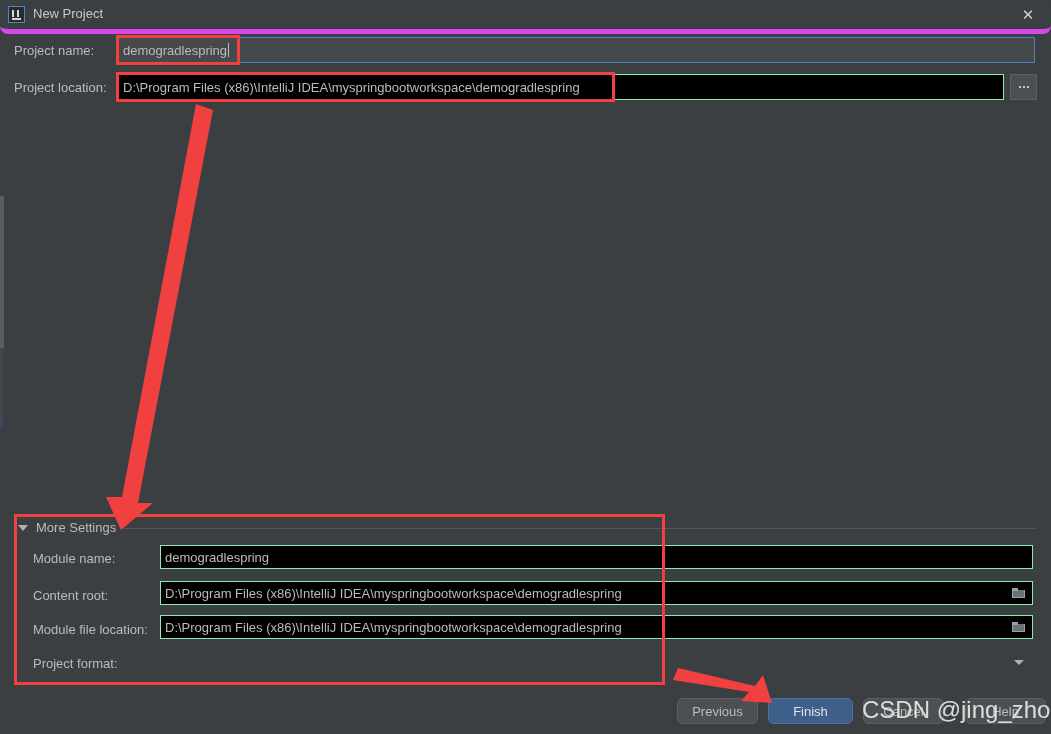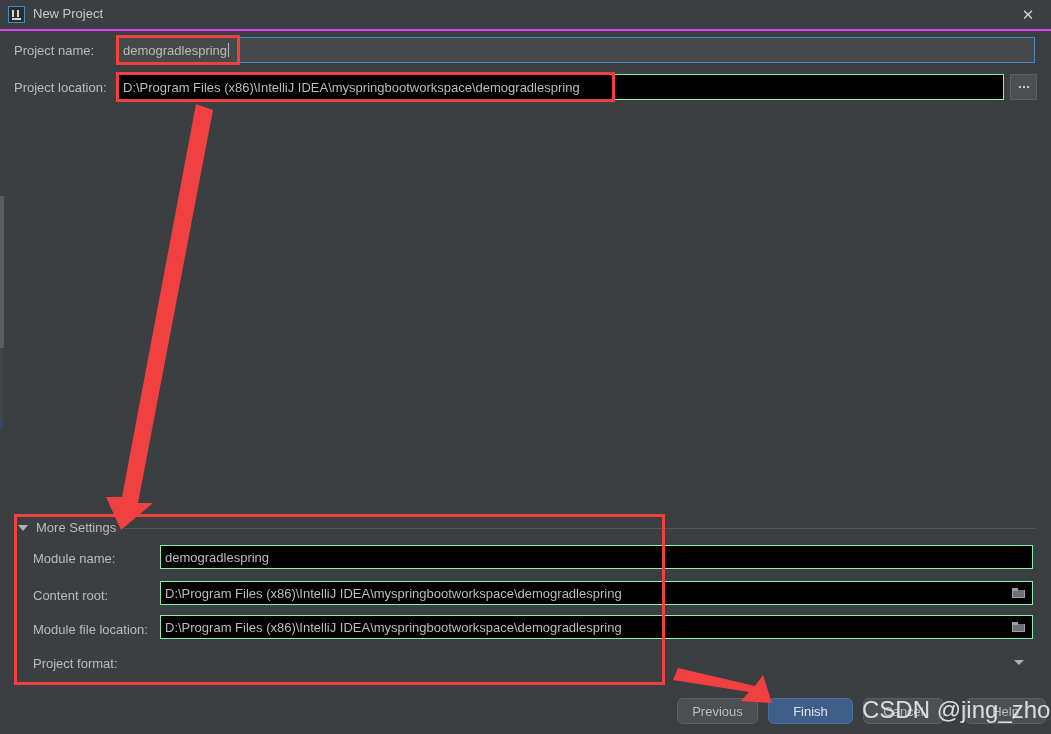--- a/index.html
+++ b/index.html
@@ -17,21 +17,22 @@
     overflow: hidden;
     -webkit-font-smoothing: antialiased;
   }
 
   
   .titlebar {
     position: absolute;
     left: 0; top: 0;
     width: 1051px; height: 29px;
     background: #3c3f41;
-    border-bottom: 2px solid #d946ef;
+    border-bottom: 5px solid #d946ef;
+    border-radius: 8px;
   }
   .title-ij-icon {
     position: absolute;
     left: 8px; top: 6px;
     width: 17px; height: 17px;
     border: 1px solid #4a88c7;
     background: #2b2b2b;
     box-sizing: border-box;
   }
   .title-ij-icon .ij-l {

